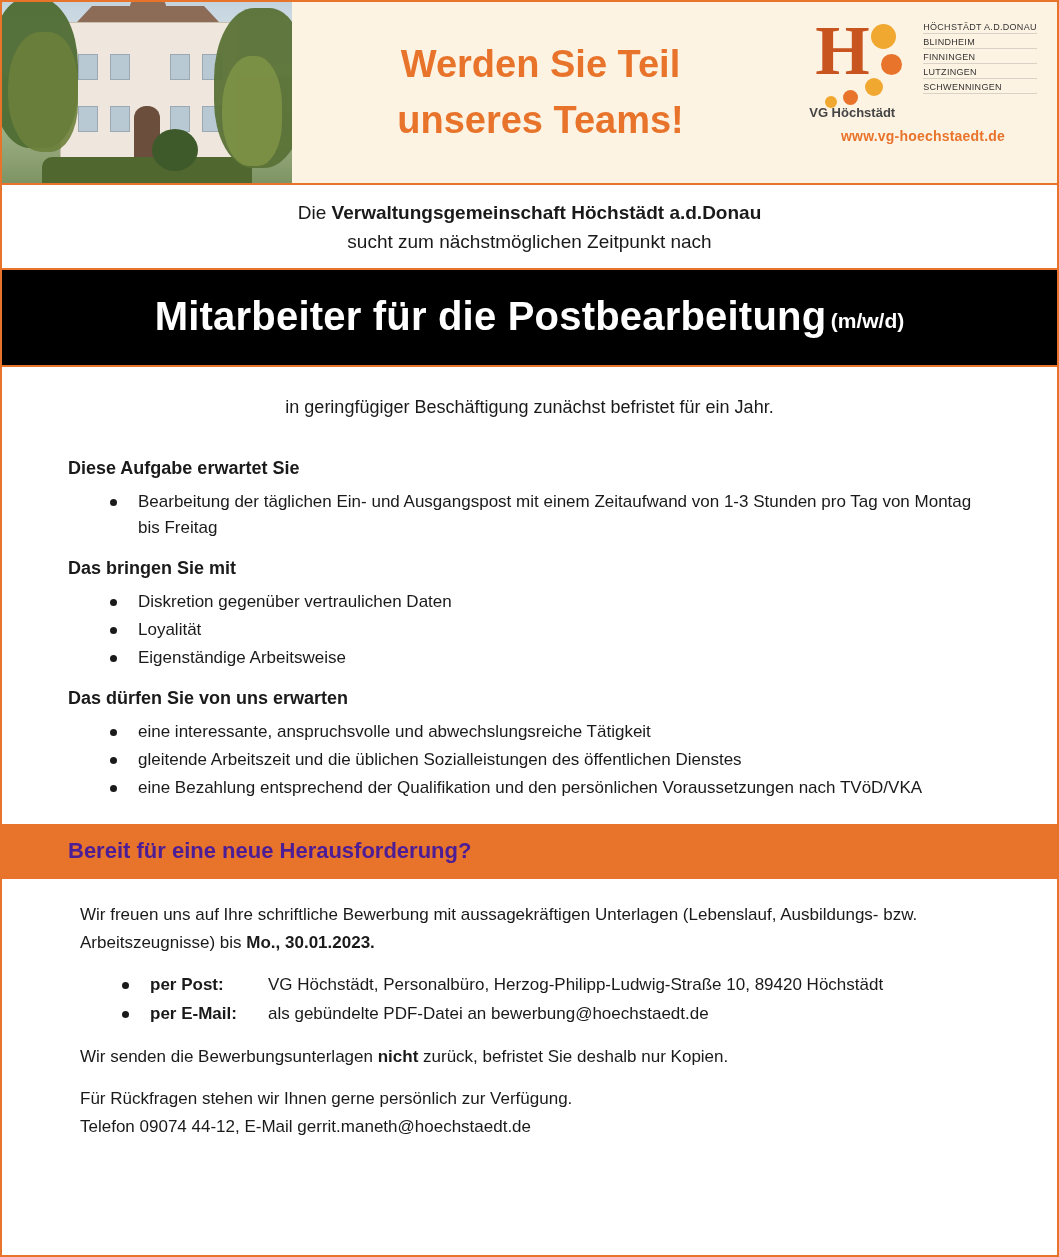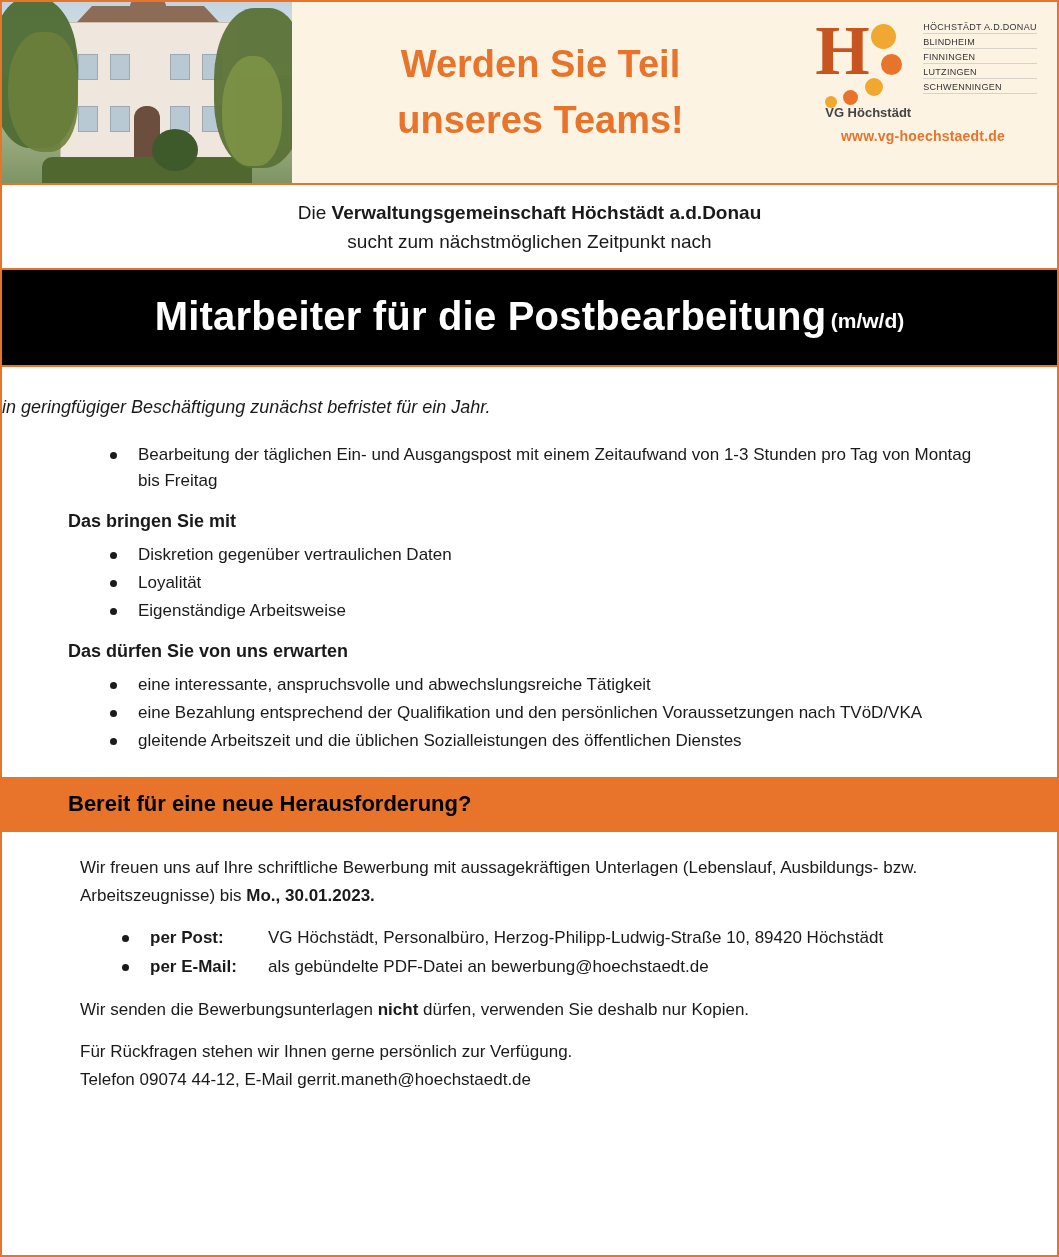--- a/index.html
+++ b/index.html
@@ -127,21 +127,21 @@
     position: absolute;
     border-radius: 50%;
   }
   .d1 { width: 25px; height: 25px; background:#f0a830; left: 62px; top: 10px; }
   .d2 { width: 21px; height: 21px; background:#e8742c; left: 72px; top: 40px; }
   .d3 { width: 18px; height: 18px; background:#f0a830; left: 56px; top: 64px; }
   .d4 { width: 15px; height: 15px; background:#e8742c; left: 34px; top: 76px; }
   .d5 { width: 12px; height: 12px; background:#f0a830; left: 16px; top: 82px; }
   .logo-vg {
     position: absolute;
-    left: 16px;
+    left: 0;
     bottom: 2px;
     font-size: 13px;
     font-weight: bold;
     color: #444;
   }
   .logo-towns {
     display: flex;
     flex-direction: column;
     gap: 3px;
     padding-top: 8px;
@@ -190,23 +190,23 @@
     font-size: 21px;
     font-weight: bold;
     vertical-align: 2px;
   }
 
   
   .body {
     padding: 30px 0 0;
   }
   .subline {
+    text-align: center;
     font-size: 18px;
     padding-bottom: 24px;
-    font-style: italic;
   }
   .section-h {
     font-size: 18px;
     font-weight: bold;
     margin: 16px 0 10px 66px;
   }
   ul.bullets {
     margin: 0 9px 6px 0;
     padding: 0 60px 0 100px;
     list-style: none;
@@ -226,21 +226,21 @@
     width: 7px;
     height: 7px;
     background: #1a1a1a;
     border-radius: 50%;
   }
 
   
   .cta-bar {
     margin-top: 22px;
     background: #e8742c;
-    color: #000000;
+    color: #4c1d95;
     font-size: 22px;
     font-weight: bold;
     padding: 12px 0 13px 66px;
     border-top: 2px solid #e8742c;
     border-bottom: 2px solid #e8742c;
   }
 
   
   .footer {
     padding: 22px 60px 16px 66px;
@@ -341,54 +341,55 @@
   </div>
 
   <div class="title-bar">
     <span class="t">Mitarbeiter für die Postbearbeitung</span>
     <span class="mwd">(m/w/d)</span>
   </div>
 
   <div class="body">
     <div class="subline">in geringfügiger Beschäftigung zunächst befristet für ein Jahr.</div>
 
+    <div class="section-h">Diese Aufgabe erwartet Sie</div>
     <ul class="bullets">
       <li>Bearbeitung der täglichen Ein- und Ausgangspost mit einem Zeitaufwand von 1-3 Stunden pro Tag von Montag bis Freitag</li>
     </ul>
 
     <div class="section-h">Das bringen Sie mit</div>
     <ul class="bullets">
       <li>Diskretion gegenüber vertraulichen Daten</li>
       <li>Loyalität</li>
       <li>Eigenständige Arbeitsweise</li>
     </ul>
 
     <div class="section-h">Das dürfen Sie von uns erwarten</div>
     <ul class="bullets">
       <li>eine interessante, anspruchsvolle und abwechslungsreiche Tätigkeit</li>
+      <li>gleitende Arbeitszeit und die üblichen Sozialleistungen des öffentlichen Dienstes</li>
       <li>eine Bezahlung entsprechend der Qualifikation und den persönlichen Voraussetzungen nach TVöD/VKA</li>
-      <li>gleitende Arbeitszeit und die üblichen Sozialleistungen des öffentlichen Dienstes</li>
     </ul>
   </div>
 
   <div class="cta-bar">Bereit für eine neue Herausforderung?</div>
 
   <div class="footer">
     <p><span>Wir freuen uns auf Ihre schriftliche Bewerbung mit aussagekräftigen Unterlagen (Lebenslauf, Ausbildungs- bzw. Arbeitszeugnisse) bis </span><b class="strong">Mo., 30.01.2023.</b></p>
 
     <ul class="contact">
       <li>
         <span class="contact-label">per Post:</span><span>VG Höchstädt, Personalbüro, Herzog-Philipp-Ludwig-Straße 10, 89420 Höchstädt</span>
       </li>
       <li>
         <span class="contact-label">per E-Mail:</span><span>als gebündelte PDF-Datei an bewerbung@hoechstaedt.de</span>
       </li>
     </ul>
 
-    <p><span>Wir senden die Bewerbungsunterlagen </span><b class="strong">nicht</b><span> dürfen, verwenden Sie deshalb nur Kopien.</span></p>
+    <p><span>Wir senden die Bewerbungsunterlagen </span><b class="strong">nicht</b><span> zurück, befristet Sie deshalb nur Kopien.</span></p>
 
     <p>
       <span>Für Rückfragen stehen wir Ihnen gerne persönlich zur Verfügung.</span><br>
       <span>Telefon 09074 44-12, E-Mail gerrit.maneth@hoechstaedt.de</span>
     </p>
   </div>
 
 </div>
 
 </body></html>

